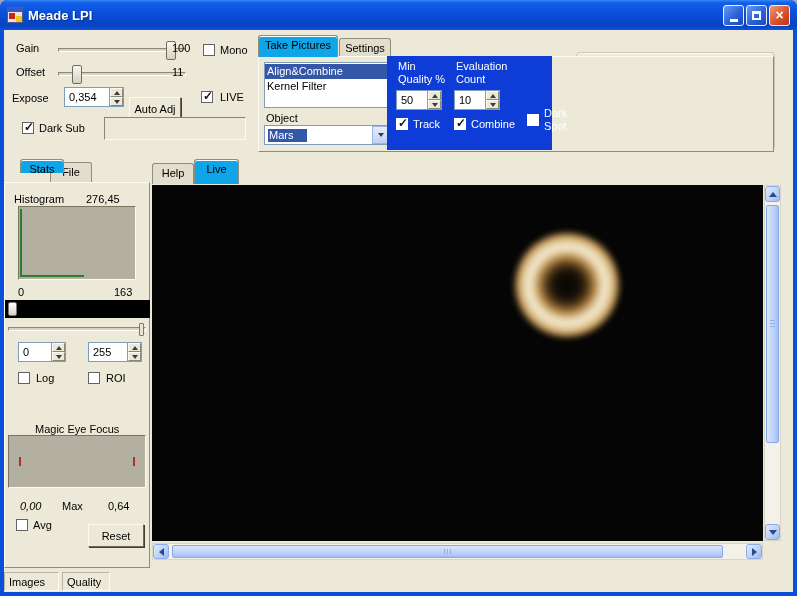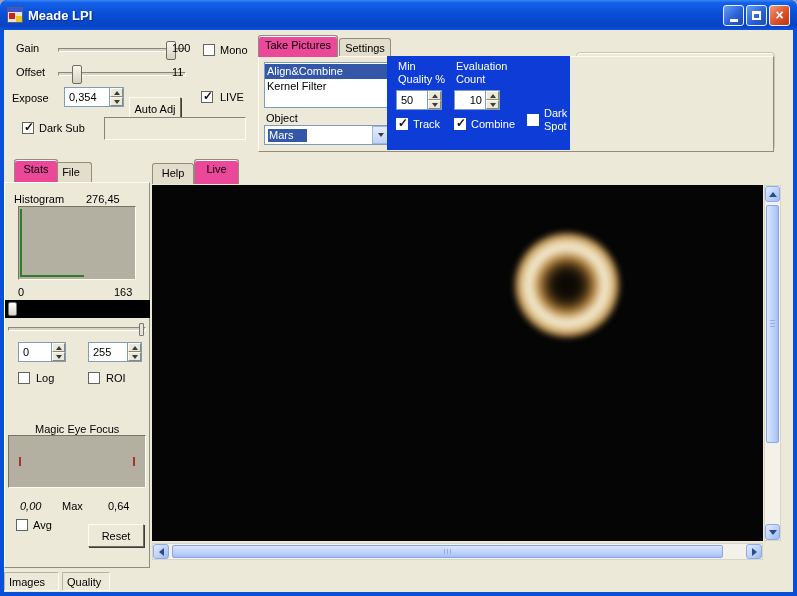--- a/index.html
+++ b/index.html
@@ -47,21 +47,21 @@
   .tri-dn { width:0; height:0; border-left:3px solid transparent; border-right:3px solid transparent; border-top:4px solid #3b3b3b; }
   .combo { position:absolute; height:20px; background:#fff; border:1px solid #7f9db9; display:flex; }
   .combo-sel { flex:1; padding:3px 0 0 3px; overflow:hidden; }
   .combo-sel .hl { background:#3457a7; color:#fff; padding:0 14px 1px 1px; }
   .combo-btn { width:17px; background:linear-gradient(180deg,#e6ecfb,#c0d2f5); border:1px solid #9cb7e4;
                display:flex; align-items:center; justify-content:center; }
 
   
   .tab { position:absolute; border:1px solid #8f8d7d; border-bottom:none; border-radius:3px 3px 0 0;
          display:flex; align-items:flex-start; justify-content:center; padding-top:3px; }
-  .tab.active { background:#ec4899; z-index:3; box-shadow:inset 0 1px 0 #fff; }
+  .tab.active { background:#0ea5e9; z-index:3; box-shadow:inset 0 1px 0 #fff; }
   .tab.inactive { background:#e2decb; z-index:1; }
   .page { position:absolute; background:#ece9d8; border:1px solid; border-color:#fdfbf2 #8f8d7d #8f8d7d #fdfbf2; z-index:2; }
 
   
   .bluepanel { position:absolute; background:#0d3dd6; color:#fff; z-index:4; }
   .bluepanel .cb { border-color:#fff; }
 
   .groupbox { position:absolute; border:1px solid #c9c5ae; border-radius:4px; box-shadow:inset 1px 1px 0 #fdfbf2; }
 
   
@@ -175,38 +175,38 @@
       <div class="list-item">Kernel Filter</div>
     </div>
     <span class="lbl" style="left:262px;top:82px;z-index:4;">Object</span>
     <div class="combo" style="left:260px;top:95px;width:126px;z-index:4;">
       <span class="combo-sel"><span class="hl">Mars</span></span>
       <div class="combo-btn">
           <i class="tri-dn"></i>
         </div>
     </div>
 
-    <div class="bluepanel" style="left:383px;top:26px;width:183px;height:94px;padding-left:28px;">
+    <div class="bluepanel" style="left:383px;top:26px;width:165px;height:94px;padding-left:28px;">
       <span class="lbl" style="left:11px;top:4px;">Min</span>
       <span class="lbl" style="left:11px;top:17px;">Quality %</span>
       <span class="lbl" style="left:69px;top:4px;">Evaluation</span>
       <span class="lbl" style="left:69px;top:17px;">Count</span>
 
       <div class="spinner" style="left:9px;top:34px;width:46px;">
         <div class="spin-val" style="color:#000;">50</div>
         <div class="spin-btns">
           <div class="spin-btn">
               <i class="tri-up"></i>
             </div>
           <div class="spin-btn">
               <i class="tri-dn"></i>
             </div>
         </div>
       </div>
-      <div class="spinner" style="left:67px;top:34px;width:46px;text-align:right;">
+      <div class="spinner" style="left:67px;top:34px;width:46px;">
         <div class="spin-val" style="color:#000;">10</div>
         <div class="spin-btns">
           <div class="spin-btn">
               <i class="tri-up"></i>
             </div>
           <div class="spin-btn">
               <i class="tri-dn"></i>
             </div>
         </div>
       </div>
@@ -233,21 +233,21 @@
       <span class="lbl" style="left:17px;top:72px;">Type</span>
       <div class="combo" style="left:46px;top:66px;width:62px;">
         <span class="combo-sel">BMP</span>
         <div class="combo-btn">
             <i class="tri-dn"></i>
           </div>
       </div>
       <div class="sunken" style="position:absolute;left:124px;top:70px;width:72px;height:16px;"></div>
     </div>
 
-    <div class="tab active" style="left:10px;top:129px;width:44px;height:23px;">
+    <div class="tab active" style="left:16px;top:129px;width:44px;height:14px;">
       <span>Stats</span>
     </div>
     <div class="tab inactive" style="left:46px;top:132px;width:42px;height:20px;">
       <span>File</span>
     </div>
     <div class="page" style="left:0px;top:152px;width:146px;height:386px;"></div>
 
     <span class="lbl" style="left:10px;top:163px;z-index:4;">Histogram</span>
     <span class="lbl" style="left:82px;top:163px;z-index:4;">276,45</span>
     <div class="graybox" style="left:14px;top:176px;width:118px;height:74px;z-index:4;">

